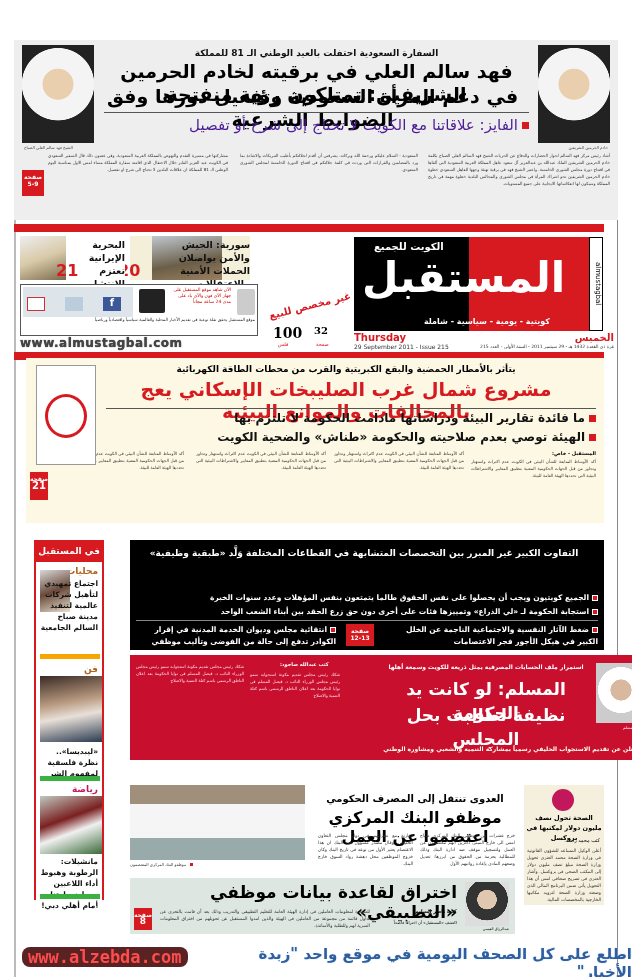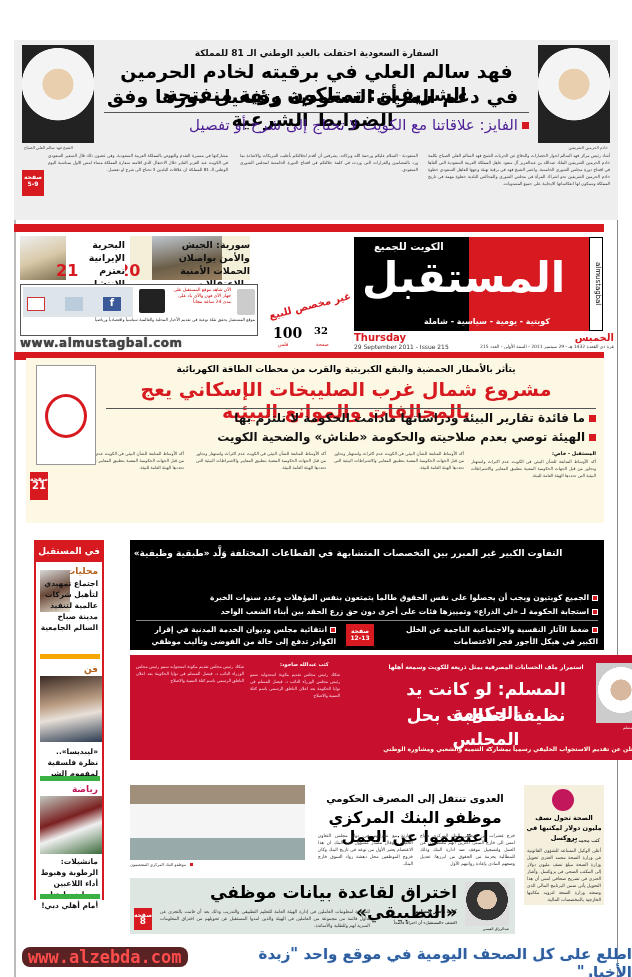--- a/index.html
+++ b/index.html
@@ -156,21 +156,21 @@
   <div class="abs" style="left:4px;top:136px;width:62px;height:66px;background:linear-gradient(170deg,#3a2a24,#b89a80 40%,#e8e0d8 60%,#2a3a50)"></div>
   <div class="abs side-txt" style="right:4px;top:206px;width:62px">«ليبديسا».. نظرة فلسفية لمفهوم الشر</div>
   <div class="abs green" style="left:4px;top:236px;width:60px"><span style="font-size:4px;color:#fff">22</span></div>
   <div class="abs side-hd" style="right:4px;top:244px;color:#c2185b">رياضة</div>
   <div class="abs" style="left:4px;top:256px;width:62px;height:58px;background:linear-gradient(160deg,#c0c8c0,#7a2020 40%,#f0f0f0 60%,#3a6a3a)"></div>
   <div class="abs side-txt" style="right:4px;top:316px;width:62px">مانشيلات: الرطوبة وهبوط أداء اللاعبين سببا خسارتنا أمام أهلي دبي!</div>
   <div class="abs green" style="left:4px;top:354px;width:60px"><span style="font-size:4px;color:#fff">24</span></div>
 </div>
 
 <div class="salaries">
-  <div class="abs small" style="left:0;top:8px;width:436px">التفاوت الكبير غير المبرر بين التخصصات المتشابهة في القطاعات المختلفة وَلَّد «طبقية وظيفية»</div>
+  <div class="abs small" style="left:16px;top:8px;width:436px">التفاوت الكبير غير المبرر بين التخصصات المتشابهة في القطاعات المختلفة وَلَّد «طبقية وظيفية»</div>
   <div class="abs bl" style="right:6px;top:53px"><span class="wsq"></span><span>الجميع كويتيون ويجب أن يحصلوا على نفس الحقوق طالما يتمتعون بنفس المؤهلات وعدد سنوات الخبرة</span></div>
   <div class="abs bl" style="right:6px;top:67px"><span class="wsq"></span><span>استجابة الحكومة لـ «لي الذراع» وتمييزها فئات على أخرى دون حق زرع الحقد بين أبناء الشعب الواحد</span></div>
   <div class="abs" style="left:6px;top:80px;width:462px;height:1px;background:#888"></div>
   <div class="abs bl" style="right:6px;top:84px;width:210px;white-space:normal;line-height:12px"><span class="wsq"></span><span>ضغط الآثار النفسية والاجتماعية الناجمة عن الخلل الكبير في هيكل الأجور فجر الاعتصامات</span></div>
   <div class="tag" style="left:216px;top:84px;width:28px;height:22px">
       <div>صفحة</div>
       <div>12-13</div>
     </div>
   <div class="abs bl" style="left:6px;top:84px;width:200px;white-space:normal;line-height:12px"><span class="wsq"></span><span>انتقائية مجلس وديوان الخدمة المدنية في إقرار الكوادر تدفع إلى حالة من الفوضى وتأليب موظفي الدولة على بعضهم</span></div>
 </div>

